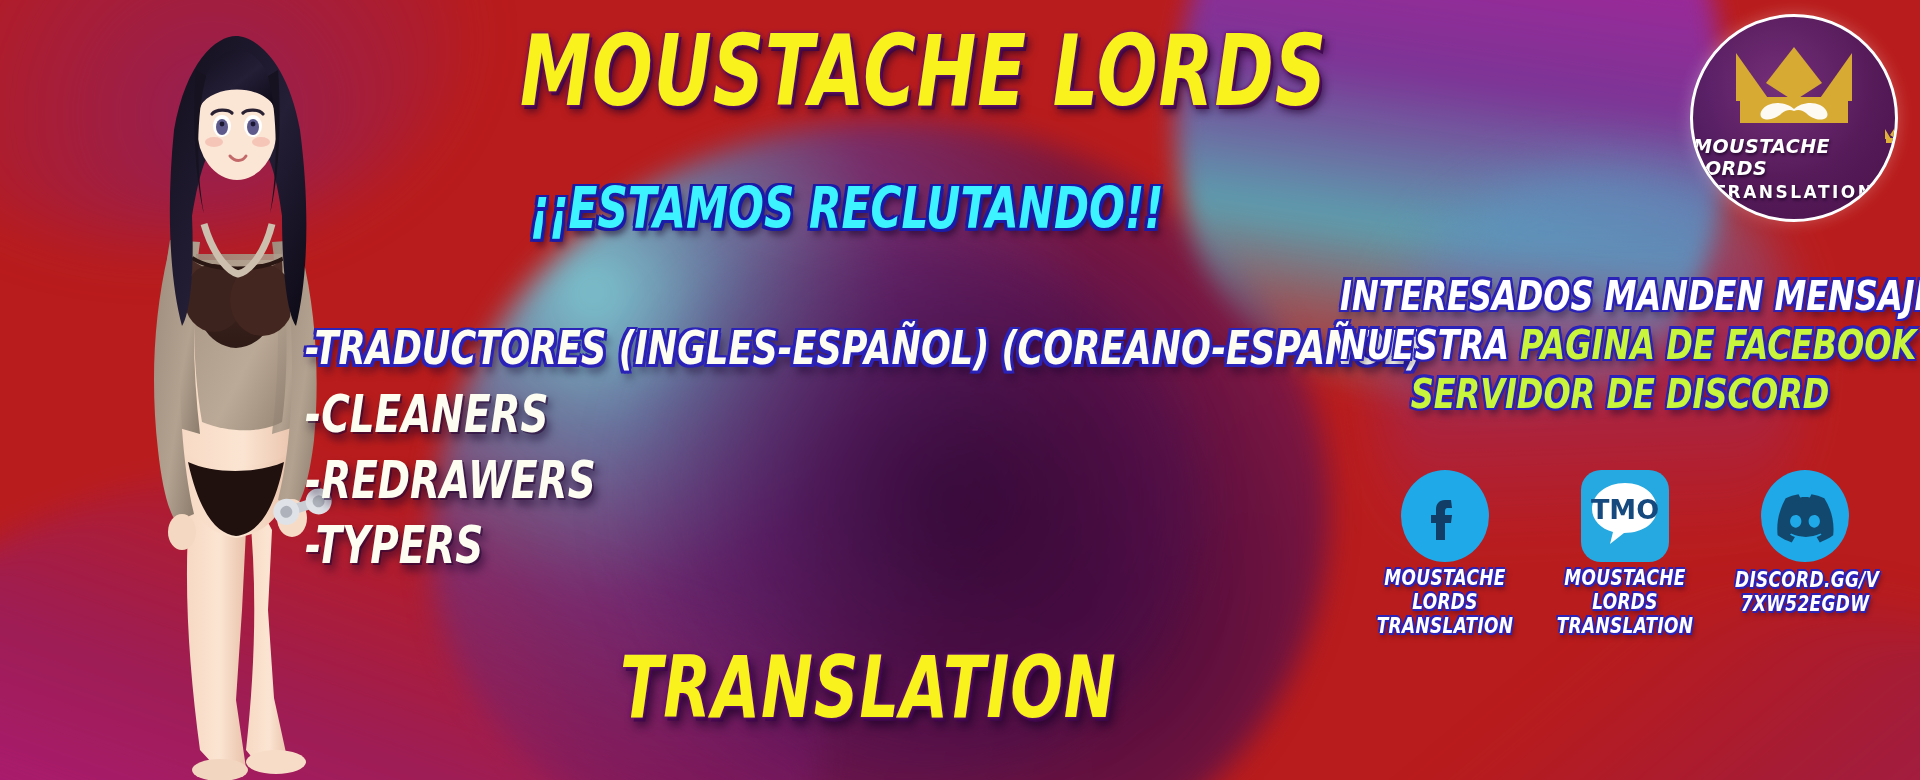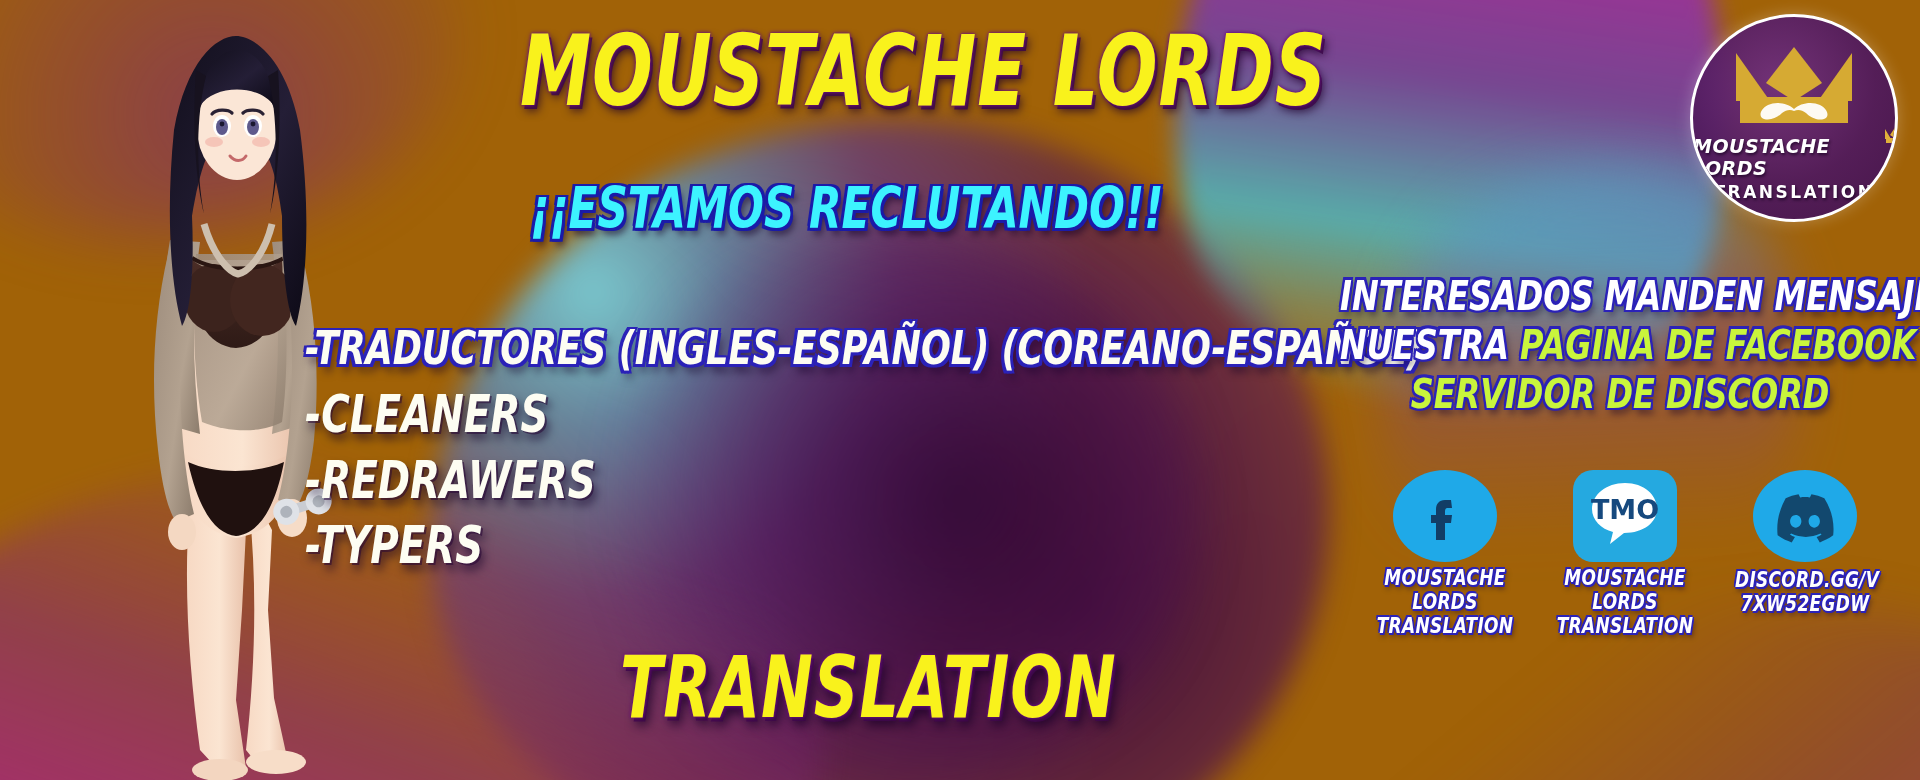--- a/index.html
+++ b/index.html
@@ -2,21 +2,21 @@
 <html><head>
 <meta charset="utf-8">
 <style>
   html,body{margin:0;padding:0;background:#2b0b35;}
   *{box-sizing:border-box;}
 
   #banner{
     position:relative;
     width:1920px;height:780px;
     overflow:hidden;
-    background:#a16207;
+    background:#b91c1c;
     font-family:"DejaVu Sans", sans-serif;
   }
 
   
   .bg-layer{position:absolute;inset:0;overflow:hidden;}
 
   .blob-center{
     position:absolute;
     left:430px; top:120px;
     width:900px; height:780px;
@@ -179,21 +179,21 @@
   .hl{color:#c9f53c;}
 
   
   .socials{
     position:absolute; left:1345px; top:470px;
     width:560px;
     display:flex; justify-content:center; gap:40px;
   }
   .social{width:140px; text-align:center;}
   .social-icon{
-    width:104px;height:92px;margin:0 auto 10px auto;
+    width:88px;height:92px;margin:0 auto 10px auto;
     display:flex;align-items:center;justify-content:center;text-decoration:underline;
   }
   .circle-blue{background:#1fa9e8;border-radius:50%;}
   .tile-blue{background:#25a9e0;border-radius:20px;}
   .social-label{
     font-family:"DejaVu Sans", sans-serif;
     font-weight:bold; font-style:italic;
     font-size:17px;
     color:#ffffff;
     line-height:1.18;

